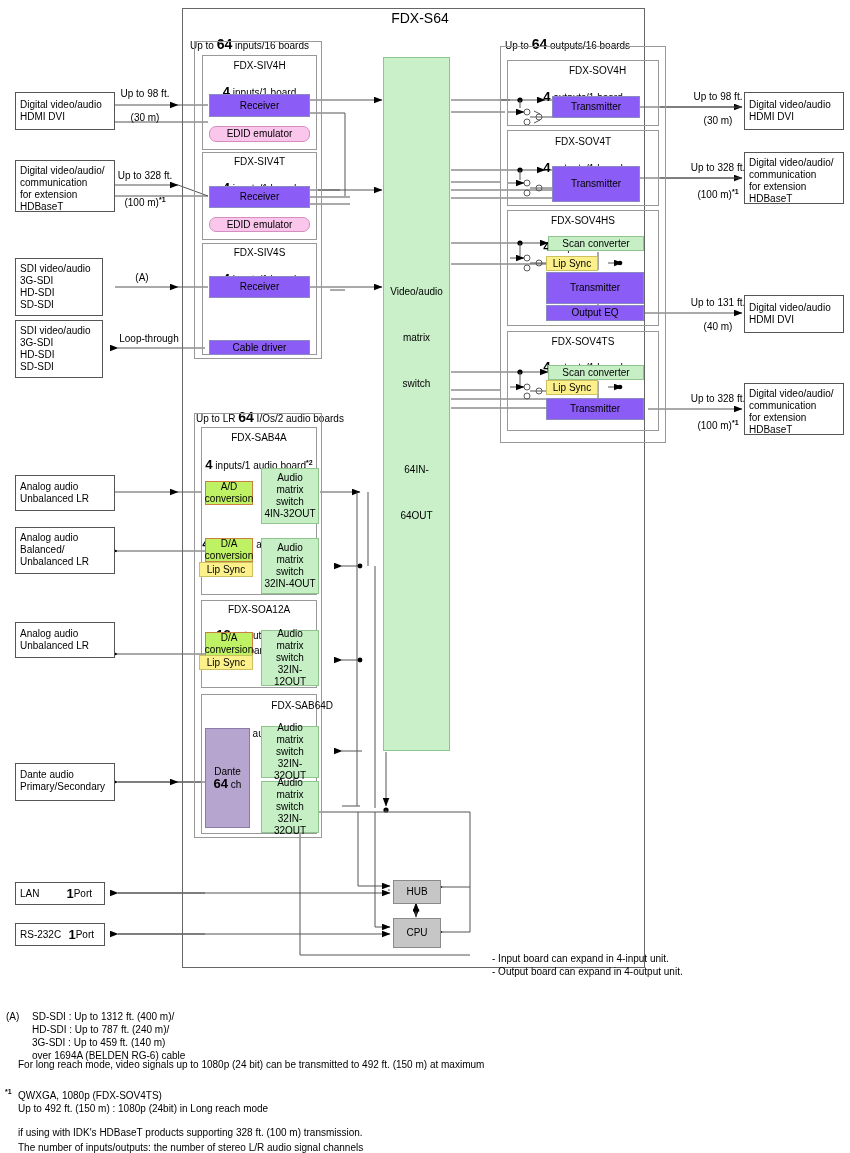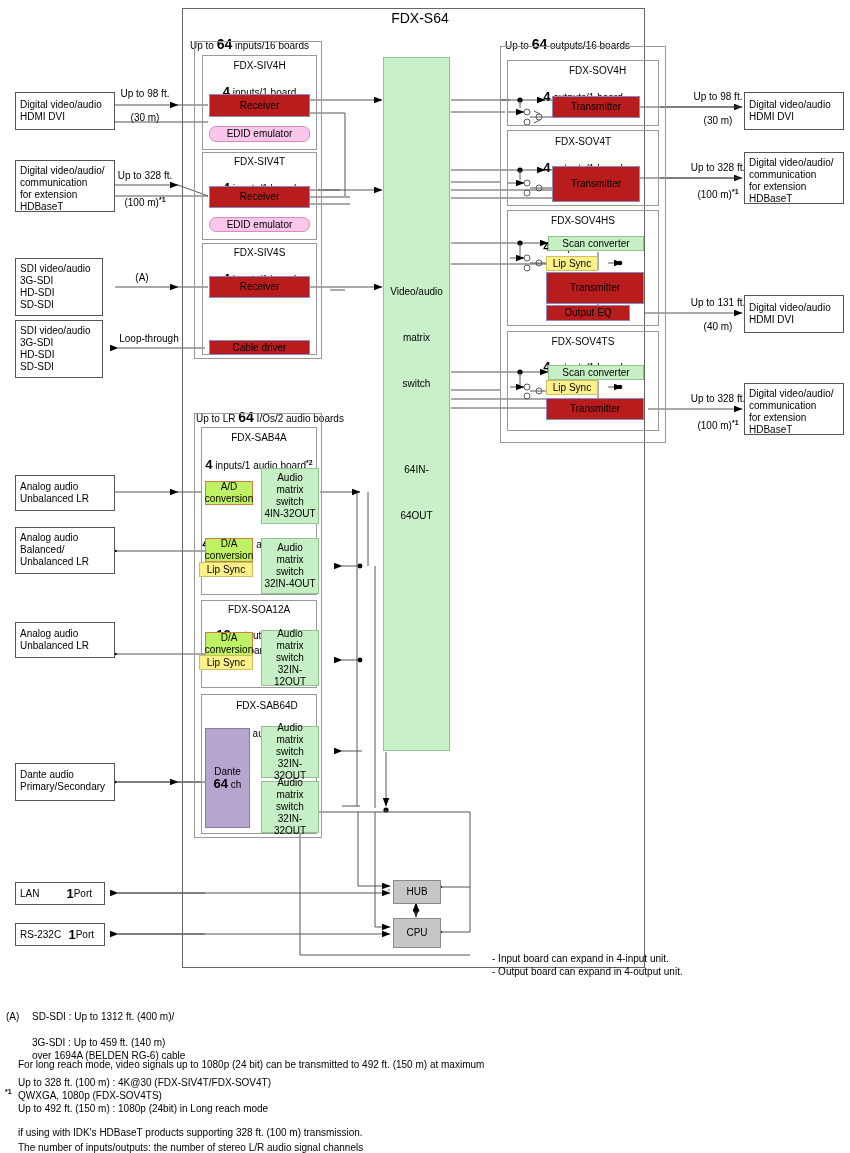--- a/index.html
+++ b/index.html
@@ -42,21 +42,21 @@
     position: absolute;
     border: 1px solid #777;
     text-align: center;
     font-size: 10px;
     line-height: 12px;
     display: flex;
     align-items: center;
     justify-content: center;
     white-space: pre-line;
   }
-  .blk-purple  { background: #b91c1c; border-color:#8a8ac0; }
+  .blk-purple  { background: #8b5cf6; border-color:#8a8ac0; }
   .blk-pink    { background: #fbc6ec; border-color:#d48fc0;border-radius:7px; }
   .blk-green   { background: #c6efc6; border-color:#8fc48f; }
   .blk-ltgreen { background: #c9f0c9; border-color:#8fc48f;gap:34px; }
   .blk-yellow  { background: #fbf08a; border-color:#ccc060; }
   .blk-orange  { background: #bef264; border-color:#cc8040; }
   .blk-purple2 { background: #b6a5ce; border-color:#8d7aab; }
   .blk-gray    { background: #c6c6c6; border-color:#8a8a8a; }
 
   .lbl {
     position: absolute;
@@ -345,21 +345,21 @@
   <div class="blk blk-purple" style="left:552px; top:166px; width:88px; height:36px;">Transmitter</div>
 
   <div class="frame" style="left:507px; top:210px; width:152px; height:116px;"></div>
   <div class="lbl" style="left:507px; top:215px; width:152px;">FDX-SOV4HS</div>
   <div class="lbl" style="left:507px; top:229px; width:152px;">
     <span class="big2">4</span><span> outputs/1 board</span>
   </div>
   <div class="blk blk-green" style="left:548px; top:236px; width:96px; height:15px;">Scan converter</div>
   <div class="blk blk-yellow" style="left:546px; top:256px; width:52px; height:15px;">Lip Sync</div>
   <div class="blk blk-purple" style="left:546px; top:272px; width:98px; height:32px;">Transmitter</div>
-  <div class="blk blk-purple" style="left:546px; top:305px; width:84px; height:16px;">Output EQ</div>
+  <div class="blk blk-purple" style="left:546px; top:305px; width:98px; height:16px;">Output EQ</div>
 
   <div class="frame" style="left:507px; top:331px; width:152px; height:100px;"></div>
   <div class="lbl" style="left:507px; top:336px; width:152px;">FDX-SOV4TS</div>
   <div class="lbl" style="left:507px; top:349px; width:152px;">
     <span class="big2">4</span><span> outputs/1 board</span>
   </div>
   <div class="blk blk-green" style="left:548px; top:365px; width:96px; height:15px;">Scan converter</div>
   <div class="blk blk-yellow" style="left:546px; top:380px; width:52px; height:15px;">Lip Sync</div>
   <div class="blk blk-purple" style="left:546px; top:398px; width:98px; height:22px;">Transmitter</div>
 
@@ -434,21 +434,21 @@
   </div>
   <div class="blk blk-orange" style="left:205px; top:632px; width:48px; height:24px;">D/A
 conversion</div>
   <div class="blk blk-yellow" style="left:199px; top:655px; width:54px; height:15px;">Lip Sync</div>
   <div class="blk blk-green" style="left:261px; top:630px; width:58px; height:56px;">Audio
 matrix
 switch
 32IN-12OUT</div>
 
   <div class="frame" style="left:201px; top:694px; width:116px; height:140px;"></div>
-  <div class="lbl" style="left:201px; top:700px; width:132px;">FDX-SAB64D</div>
+  <div class="lbl" style="left:201px; top:700px; width:132px;text-align:right;">FDX-SAB64D</div>
   <div class="lbl" style="left:201px; top:713px; width:116px;">
     <span class="big2">32</span><span> I/Os/1 audio board</span><span class="sup">*2</span>
   </div>
   <div class="blk blk-purple2" style="left:205px; top:728px; width:45px; height:100px; flex-direction:column;">
     <div>Dante</div>
     <div><span class="big2">64</span><span> ch</span></div>
   </div>
   <div class="blk blk-green" style="left:261px; top:726px; width:58px; height:52px;">Audio
 matrix
 switch
@@ -471,27 +471,27 @@
     <span style="width:6px"></span>
   </div>
   <div class="blk blk-gray" style="left:393px; top:880px; width:48px; height:24px;">HUB</div>
   <div class="blk blk-gray" style="left:393px; top:918px; width:48px; height:30px;">CPU</div>
 
   <div class="note" style="left:492px; top:952px; width:300px;">- Input board can expand in 4-input unit.</div>
   <div class="note" style="left:492px; top:965px; width:300px;">- Output board can expand in 4-output unit.</div>
 
   <div class="note" style="left:6px; top:1010px; width:26px;">(A)</div>
   <div class="note" style="left:32px; top:1010px; width:360px;">SD-SDI : Up to 1312 ft. (400 m)/</div>
+  <div class="note" style="left:32px; top:1023px; width:360px;">HD-SDI : Up to 787 ft.   (240 m)/</div>
   <div class="note" style="left:32px; top:1036px; width:360px;">3G-SDI : Up to 459 ft.   (140 m)</div>
   <div class="note" style="left:32px; top:1049px; width:360px;">over 1694A (BELDEN RG-6) cable</div>
 
   <div class="note" style="left:5px; top:1072px; width:16px; font-size:7px; font-weight:bold;">
     <span>*1</span>
   </div>
-  <div class="note" style="left:18px; top:1076px; width:470px;">Up to 328 ft. (100 m) : 4K@30 (FDX-SIV4T/FDX-SOV4T)</div>
   <div class="note" style="left:18px; top:1089px; width:470px;">                              QWXGA, 1080p (FDX-SOV4TS)</div>
   <div class="note" style="left:18px; top:1102px; width:470px;"> Up to 492 ft. (150 m) : 1080p (24bit) in Long reach mode</div>
   <div class="note" style="left:18px; top:1058px; width:680px;"> For long reach mode, video signals up to 1080p (24 bit) can be transmitted to 492 ft. (150 m) at maximum</div>
   <div class="note" style="left:18px; top:1126px; width:680px;"> if using with IDK's HDBaseT products supporting 328 ft. (100 m) transmission.</div>
 
   <div class="note" style="left:5px; top:1138px; width:16px; font-size:7px; font-weight:bold;">
     
   </div>
   <div class="note" style="left:18px; top:1141px; width:560px;">The number of inputs/outputs: the number of stereo L/R audio signal channels</div>
 

